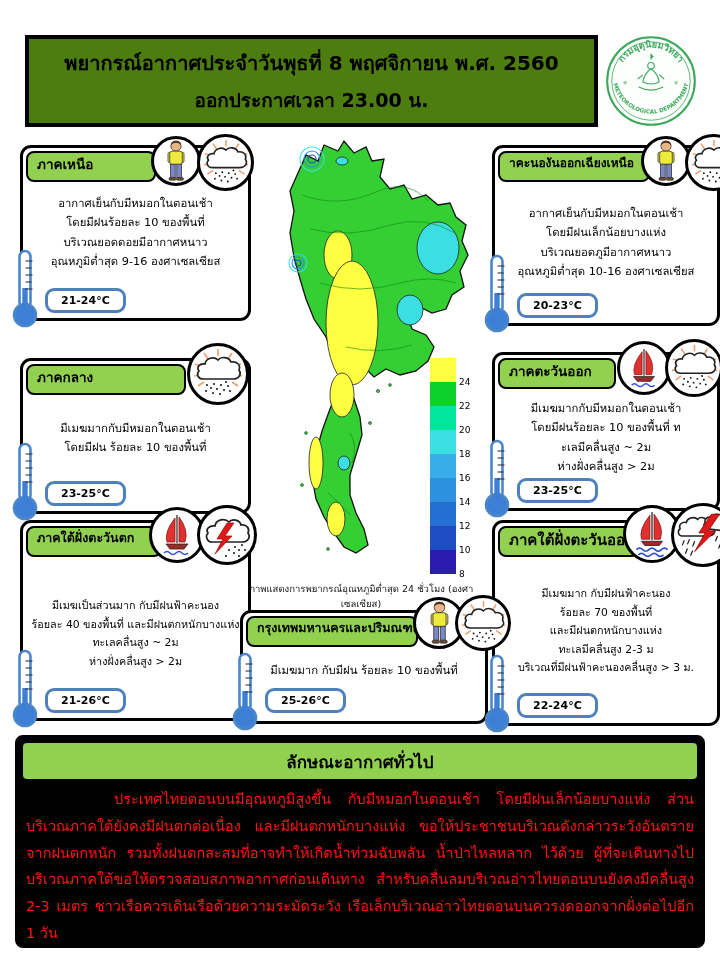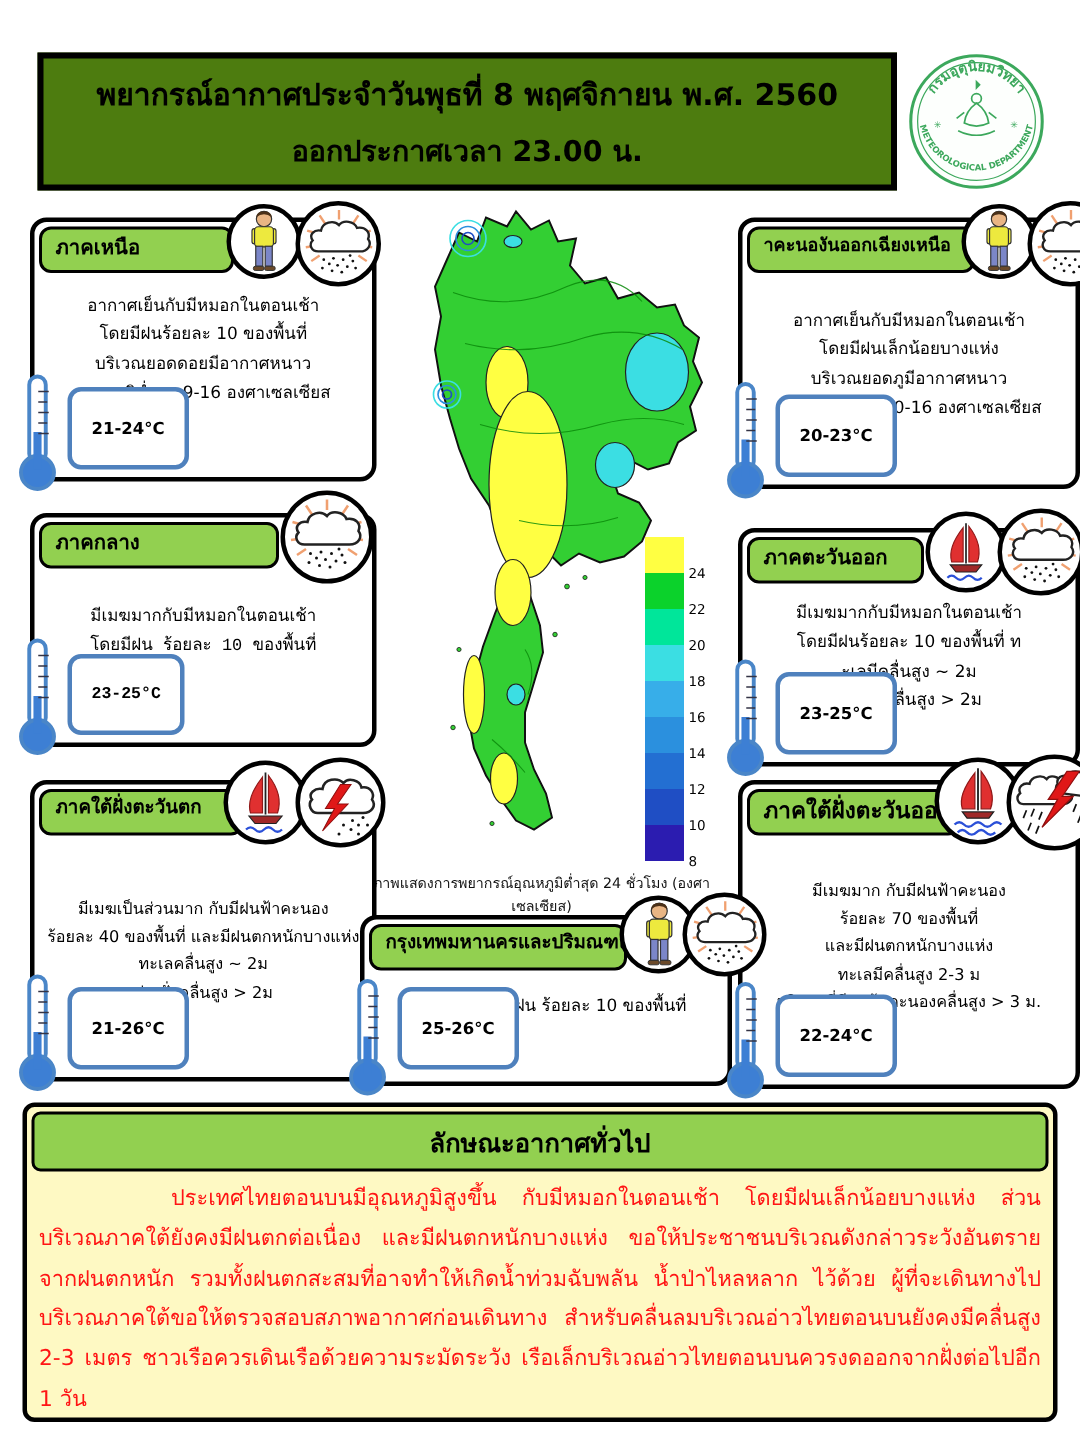--- a/index.html
+++ b/index.html
@@ -15,27 +15,27 @@
   .region-box{position:absolute;background:#fff;border:3px solid #000;border-radius:11px;}
   .region-header{position:absolute;top:3px;left:3px;height:31px;background:#92D050;border:2px solid #000;
                  border-radius:8px;display:flex;padding:0 9px;box-sizing:border-box;}
   .region-header span{font-weight:bold;font-size:13.5px;white-space:nowrap;}
   .icon-circle{position:absolute;background:#fff;border:3px solid #000;border-radius:50%;
                display:flex;align-items:center;justify-content:center;box-sizing:border-box;z-index:3;}
   .region-desc{position:absolute;left:8px;right:8px;text-align:center;font-size:11.3px;line-height:1.72;
                white-space:pre-line;}
   .thermo{position:absolute;left:-14px;bottom:-14px;z-index:4;}
   .temp-badge{position:absolute;left:22px;bottom:5px;background:#fff;border:3px solid #4F81BD;border-radius:9px;
-              padding:18px 13px;font-size:11px;font-weight:bold;z-index:5;}
+              padding:3px 13px;font-size:11px;font-weight:bold;z-index:5;}
   
   .map-wrap{position:absolute;left:250px;top:133px;width:235px;height:448px;}
   .map-caption{position:absolute;left:230px;top:581px;width:262px;text-align:center;font-size:9.5px;color:#111;}
   
   .general-box{position:absolute;left:15px;top:735px;width:690px;height:213px;border:3px solid #000;
-               border-radius:8px;background:#fef9c3;box-sizing:border-box;}
+               border-radius:8px;background:#000000;box-sizing:border-box;}
   .general-header{position:absolute;top:3px;left:3px;right:3px;height:36px;background:#92D050;border:2px solid #000;
                   border-radius:6px;display:flex;align-items:center;justify-content:center;}
   .general-header span{font-weight:bold;font-size:17px;}
   .general-text{position:absolute;top:48px;left:8px;right:8px;color:#FF1414;font-size:14.5px;line-height:1.85;
                 text-align:justify;text-indent:88px;}
   .hiddefs{position:absolute;width:0;height:0;overflow:hidden;}
 </style>
 </head>
 <body>
 
@@ -297,21 +297,21 @@
 โดยมีฝนเล็กน้อยบางแห่ง
 บริเวณยอดภูมีอากาศหนาว
 อุณหภูมิต่ำสุด 10-16 องศาเซลเซียส</div>
     <div class="thermo">
       <svg viewBox="0 0 32 80" width="33" height="80">
           <use href="#sym-thermo"></use>
         </svg></div>
     <div class="temp-badge">20-23°C</div>
   </div>
 
-  <div class="region-box" style="left:20px;top:342px;width:225px;height:150px;font-family:Liberation Mono, monospace;">
+  <div class="region-box" style="left:20px;top:358px;width:225px;height:150px;">
     <div class="region-header" style="width:160px;">
       <span>ภาคกลาง</span>
       </div>
     <div class="icon-circle" style="left:164px;top:-18px;width:62px;height:62px;">
       <svg viewBox="0 0 52 52" width="52" height="52">
           <use href="#sym-suncloudrain"></use>
         </svg>
       </div>
     <div class="region-desc" style="top:58px;">มีเมฆมากกับมีหมอกในตอนเช้า
 โดยมีฝน ร้อยละ 10 ของพื้นที่</div>

